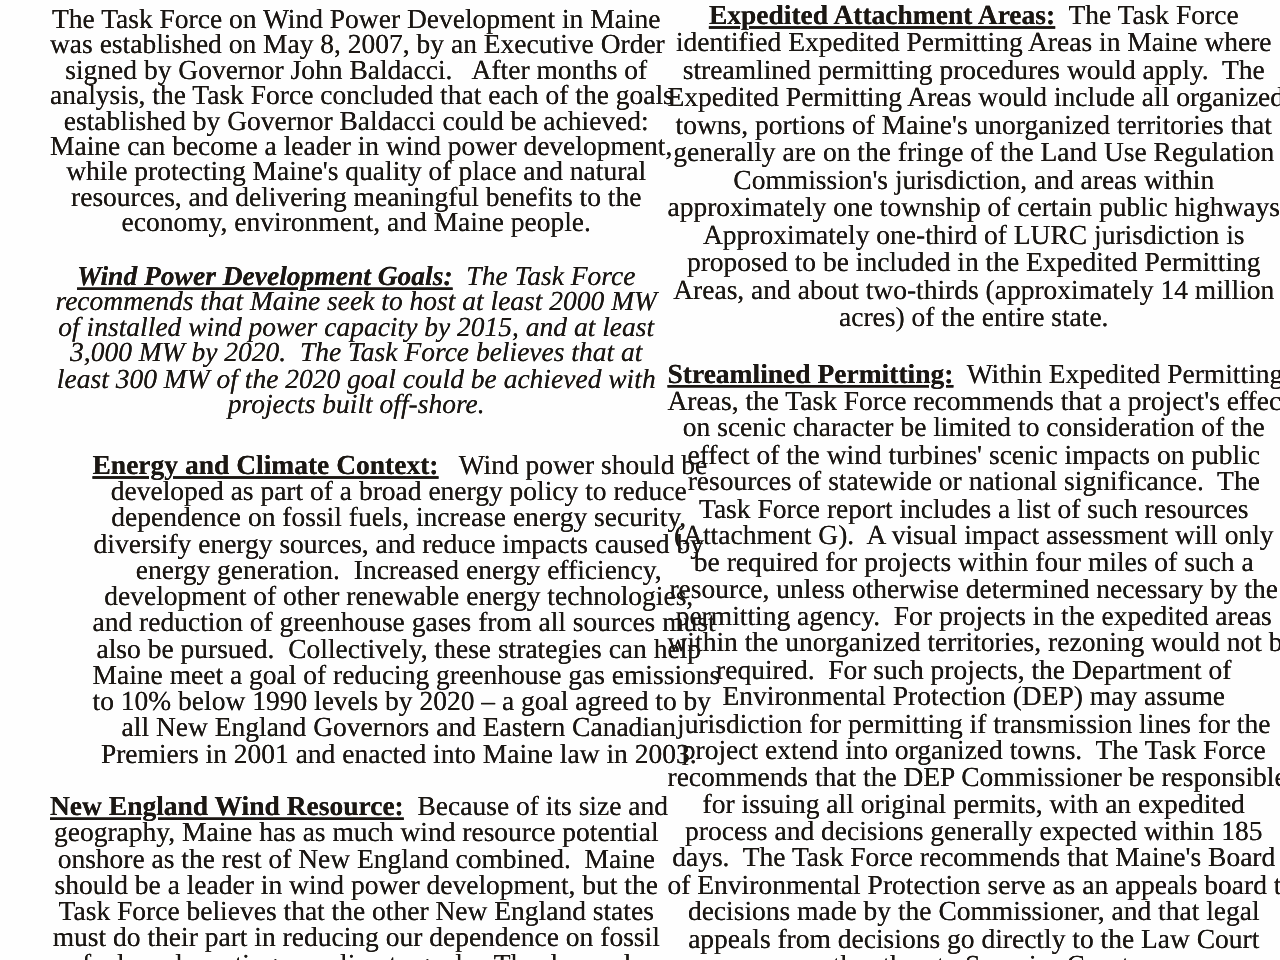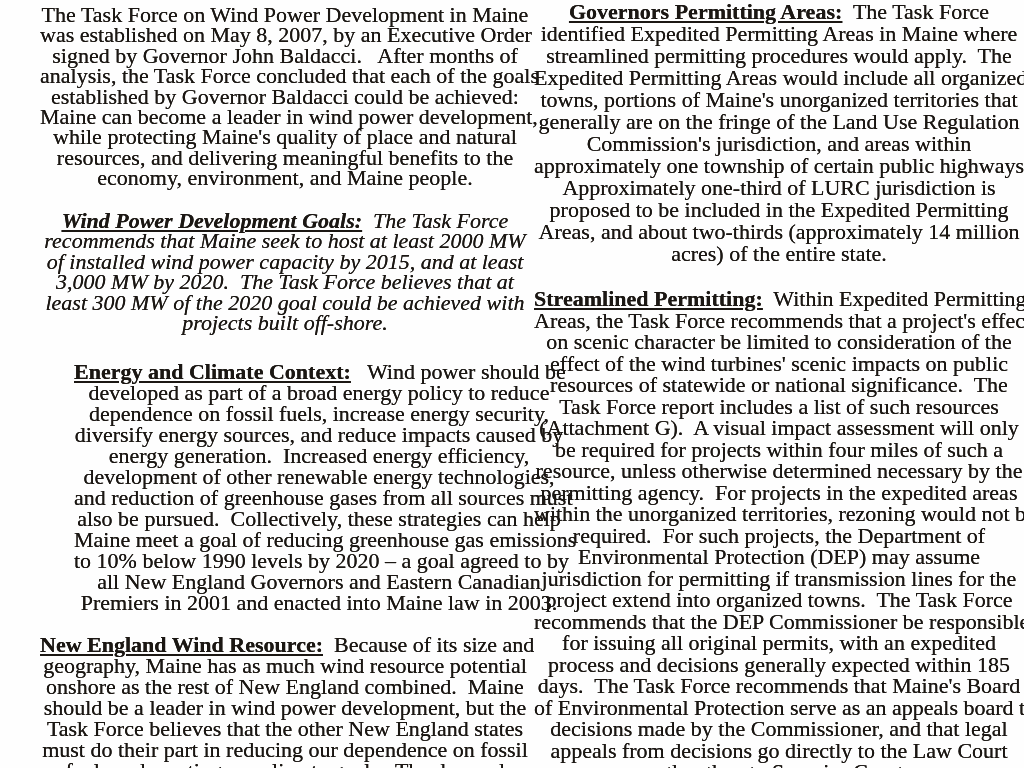--- a/index.html
+++ b/index.html
@@ -81,21 +81,21 @@
     <div class="para p-l4"><span class="h">New England Wind Resource:</span><span>  Because of its size and
 geography, Maine has as much wind resource potential
 onshore as the rest of New England combined.  Maine
 should be a leader in wind power development, but the
 Task Force believes that the other New England states
 must do their part in reducing our dependence on fossil
 fuels and meeting our climate goals.  The demand</span></div>
   </div>
 
   <div class="col col-right">
-    <div class="para p-r1"><span class="h">Governors Permitting Areas:</span><span>  The Task Force
+    <div class="para p-r1"><span class="h">Expedited Attachment Areas:</span><span>  The Task Force
 identified Expedited Permitting Areas in Maine where
 streamlined permitting procedures would apply.  The
 Expedited Permitting Areas would include all organized
 towns, portions of Maine's unorganized territories that
 generally are on the fringe of the Land Use Regulation
 Commission's jurisdiction, and areas within
 approximately one township of certain public highways.
 Approximately one-third of LURC jurisdiction is
 proposed to be included in the Expedited Permitting
 Areas, and about two-thirds (approximately 14 million

